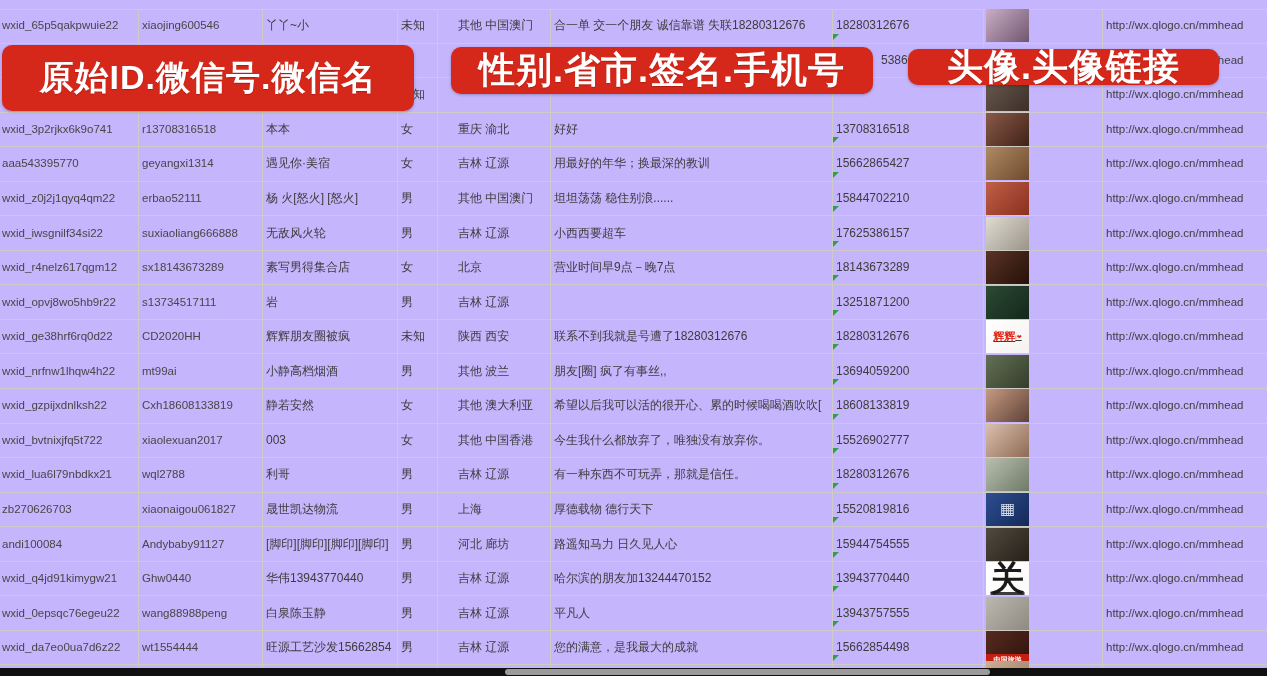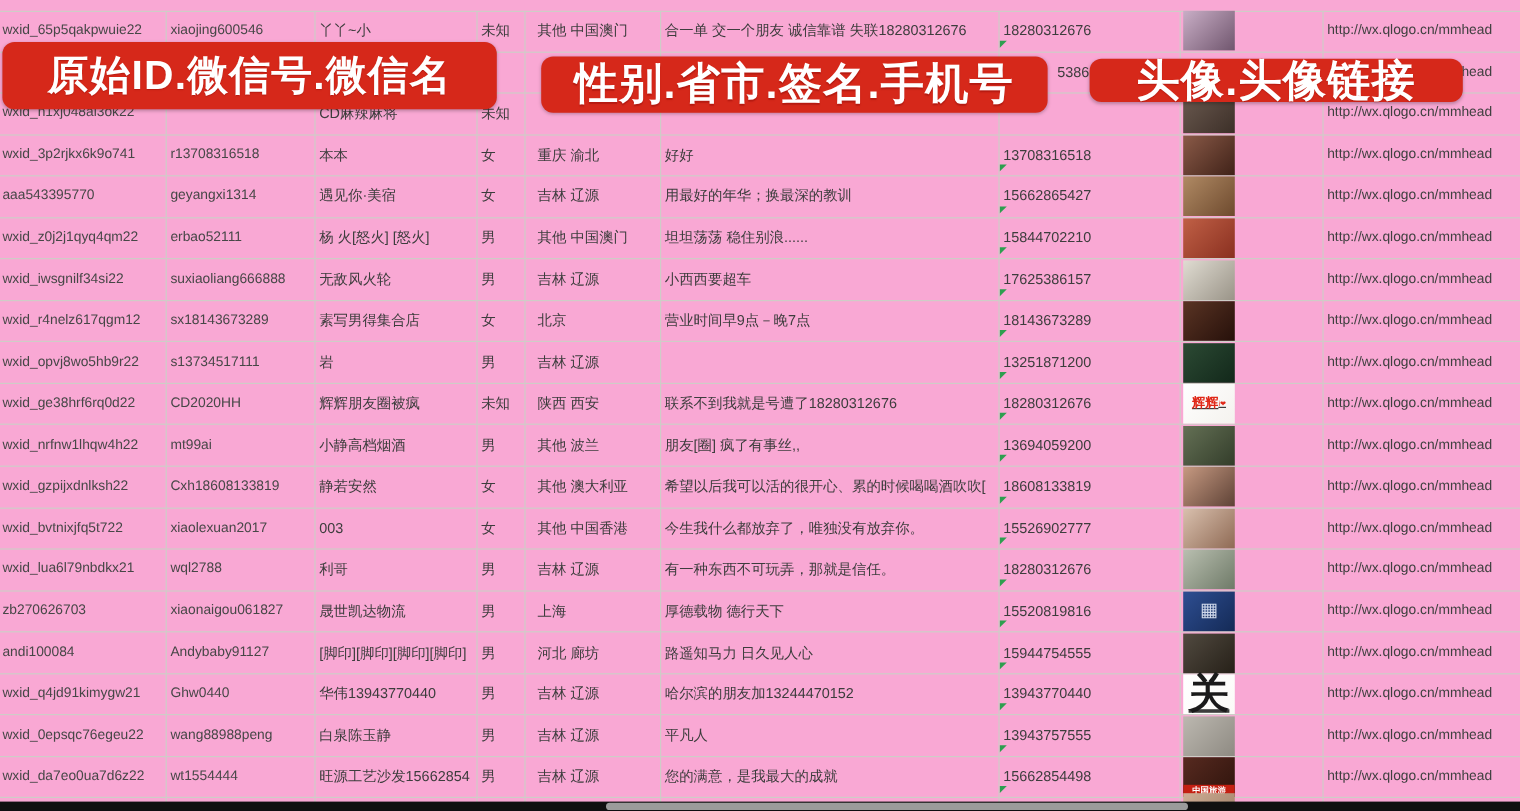--- a/index.html
+++ b/index.html
@@ -1,47 +1,47 @@
 <!DOCTYPE html>
 <html><head>
 <meta charset="utf-8">
 <style>
   html,body{margin:0;padding:0;background:#222;}
   #stage{
     position:relative;width:1267px;height:676px;overflow:hidden;
-    background:#f9a8d4;font-family:"Liberation Sans","DejaVu Sans",sans-serif;
+    background:#c4b5fd;font-family:"Liberation Sans","DejaVu Sans",sans-serif;
     color:#3d3d3d;
   }
   .top-line{position:absolute;left:0;top:9px;width:1267px;height:1px;background:#cfccc7;}
   .vline{position:absolute;top:9px;height:660px;width:1px;background:#cfccc7;z-index:3;}
   .row{position:absolute;left:0;width:1267px;height:34.55px;border-bottom:1px solid #cfccc7;box-sizing:border-box;z-index:1;}
   .cell{position:absolute;top:0;height:100%;display:flex;align-items:center;
     white-space:nowrap;overflow:hidden;padding-left:4px;box-sizing:border-box;
     font-size:12px;line-height:33px;}
   .c-wxid    {left:0;    width:138px;padding-left:2px;font-size:11.5px;color:#474747;}
   .c-account {left:138px;width:124px;font-size:11.5px;color:#474747;}
   .c-name    {left:262px;width:135px;}
   .c-gender  {left:397px;width:40px;}
-  .c-region  {left:427px;width:113px;padding-left:21px;}
+  .c-region  {left:437px;width:113px;padding-left:21px;}
   .c-signature{left:550px;width:282px;}
   .c-phone   {left:832px;width:151px;position:absolute;text-align:right;}
   .c-avatar  {left:983px;width:119px;overflow:visible;padding-left:3px;}
   .c-url     {left:1102px;width:165px;font-size:11.5px;color:#404040;}
   .avatar{position:relative;width:43px;height:33px;overflow:hidden;display:flex;align-items:center;justify-content:center;flex-direction:row;text-decoration:underline;}
   .avatar.overflowing{overflow:visible;}
   .avatar-label{display:block;text-align:center;font-weight:bold;line-height:1;}
   .avatar-label2{display:block;text-align:center;font-size:6px;line-height:1;margin-top:1px;}
   .avatar-strip{position:absolute;left:0;bottom:0;width:100%;height:10px;display:flex;align-items:center;justify-content:center;}
   .green-tri{position:absolute;left:1px;bottom:3px;width:0;height:0;
     border-top:6px solid #2e9e4f;border-right:6px solid transparent;}
   .banner{position:absolute;display:flex;align-items:center;justify-content:center;
     color:#fff;font-weight:bold;border-radius:10px;z-index:10;
     letter-spacing:1px;text-shadow:0 1px 1px rgba(120,0,0,.35);
     box-shadow:0 1px 3px rgba(0,0,0,.25);}
-  #banner-1{left:2px;  top:35px;width:412px;height:56px;font-size:34px;}
+  #banner-1{left:2px;  top:45px;width:412px;height:66px;font-size:34px;}
   #banner-2{left:451px;top:47px;width:422px;height:47px;font-size:36px;}
   #banner-3{left:908px;top:49px;width:311px;height:36px;font-size:36px;}
   .scroll-track{position:absolute;left:0;top:668px;width:1267px;height:8px;z-index:20;}
   .scroll-thumb{position:absolute;left:505px;top:1px;width:485px;height:6px;border-radius:3px;z-index:21;}
   .row.partial .avatar{margin-top:-9px;}
 </style>
 </head>
 <body>
 
 <div id="stage">

